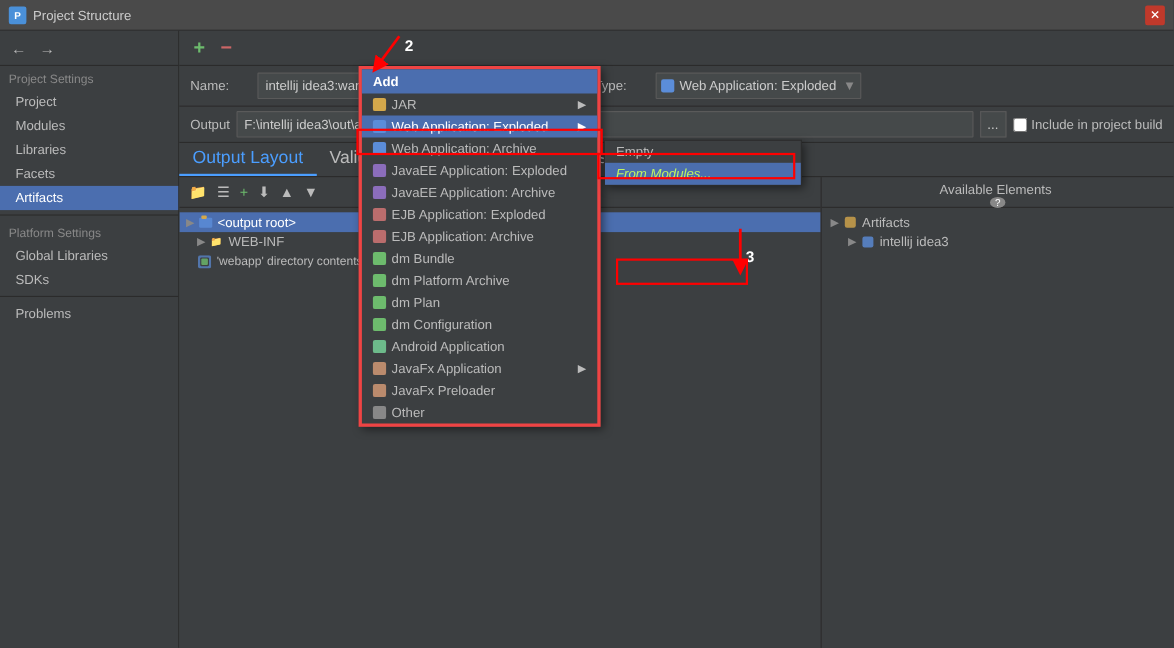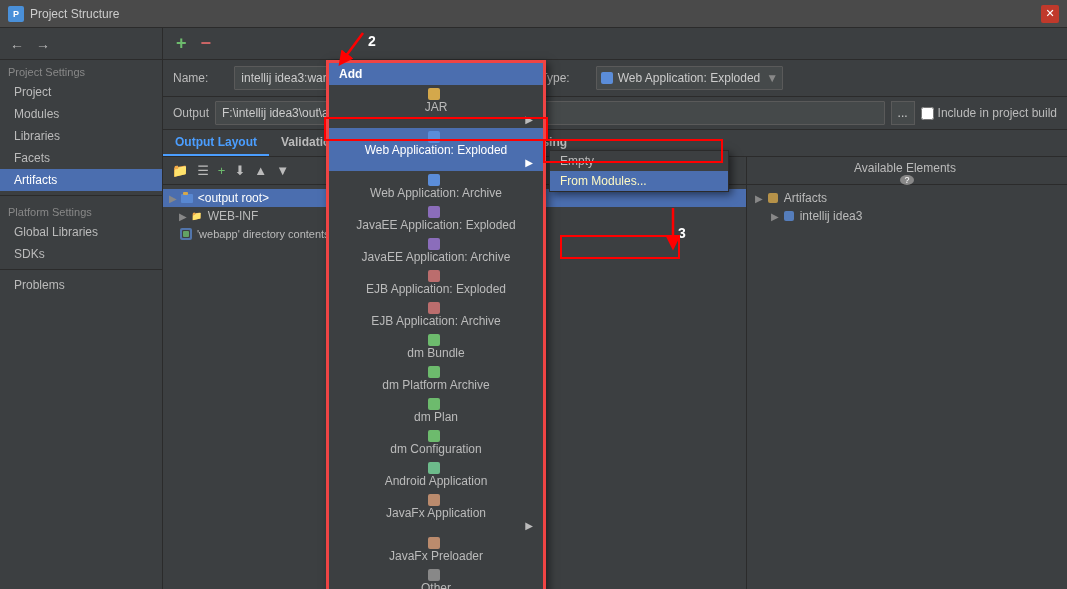--- a/index.html
+++ b/index.html
@@ -199,24 +199,23 @@
     
     .tabs-row {
       display: flex;
       align-items: center;
       border-bottom: 1px solid #2b2b2b;
       background: #3c3f41;
     }
     .tab {
       padding: 5px 12px;
       cursor: pointer;
-      font-size: 12px;
+      font-size: 16px;
       color: #bbbbbb;
       border-bottom: 2px solid transparent;
-      font-weight: bold;
     }
     .tab.active {
       color: #4b9eff;
       border-bottom: 2px solid #4b9eff;
     }
 
     
     .layout-area {
       display: flex;
       flex: 1;
@@ -336,21 +335,20 @@
       font-weight: bold;
     }
     .add-menu-item {
       display: flex;
       align-items: center;
       padding: 3px 10px;
       cursor: pointer;
       color: #bbbbbb;
       font-size: 12px;
       position: relative;
-      flex-direction: column;
     }
     .add-menu-item.selected-menu { background: #4b6eaf; color: white; }
     .submenu-arrow {
       margin-left: auto;
       font-size: 10px;
     }
 
     
     .submenu {
       position: absolute;
@@ -363,21 +361,22 @@
       z-index: 300;
     }
     .submenu-item {
       padding: 3px 10px;
       cursor: pointer;
       color: #bbbbbb;
       font-size: 12px;
     }
     .submenu-item.selected-sub {
       background: #4b6eaf;
-      color: #fef9c3;
+      color: #bef264;
+      font-style: italic;
     }
 
     
     .icon-jar { background: #d4a84b; }
     .icon-web { background: #5b8dd9; }
     .icon-ee { background: #8b6dbb; }
     .icon-ejb { background: #bb6d6d; }
     .icon-dm { background: #6dbb6d; }
     .icon-android { background: #6dbb8b; }
     .icon-javafx { background: #bb8b6d; }

